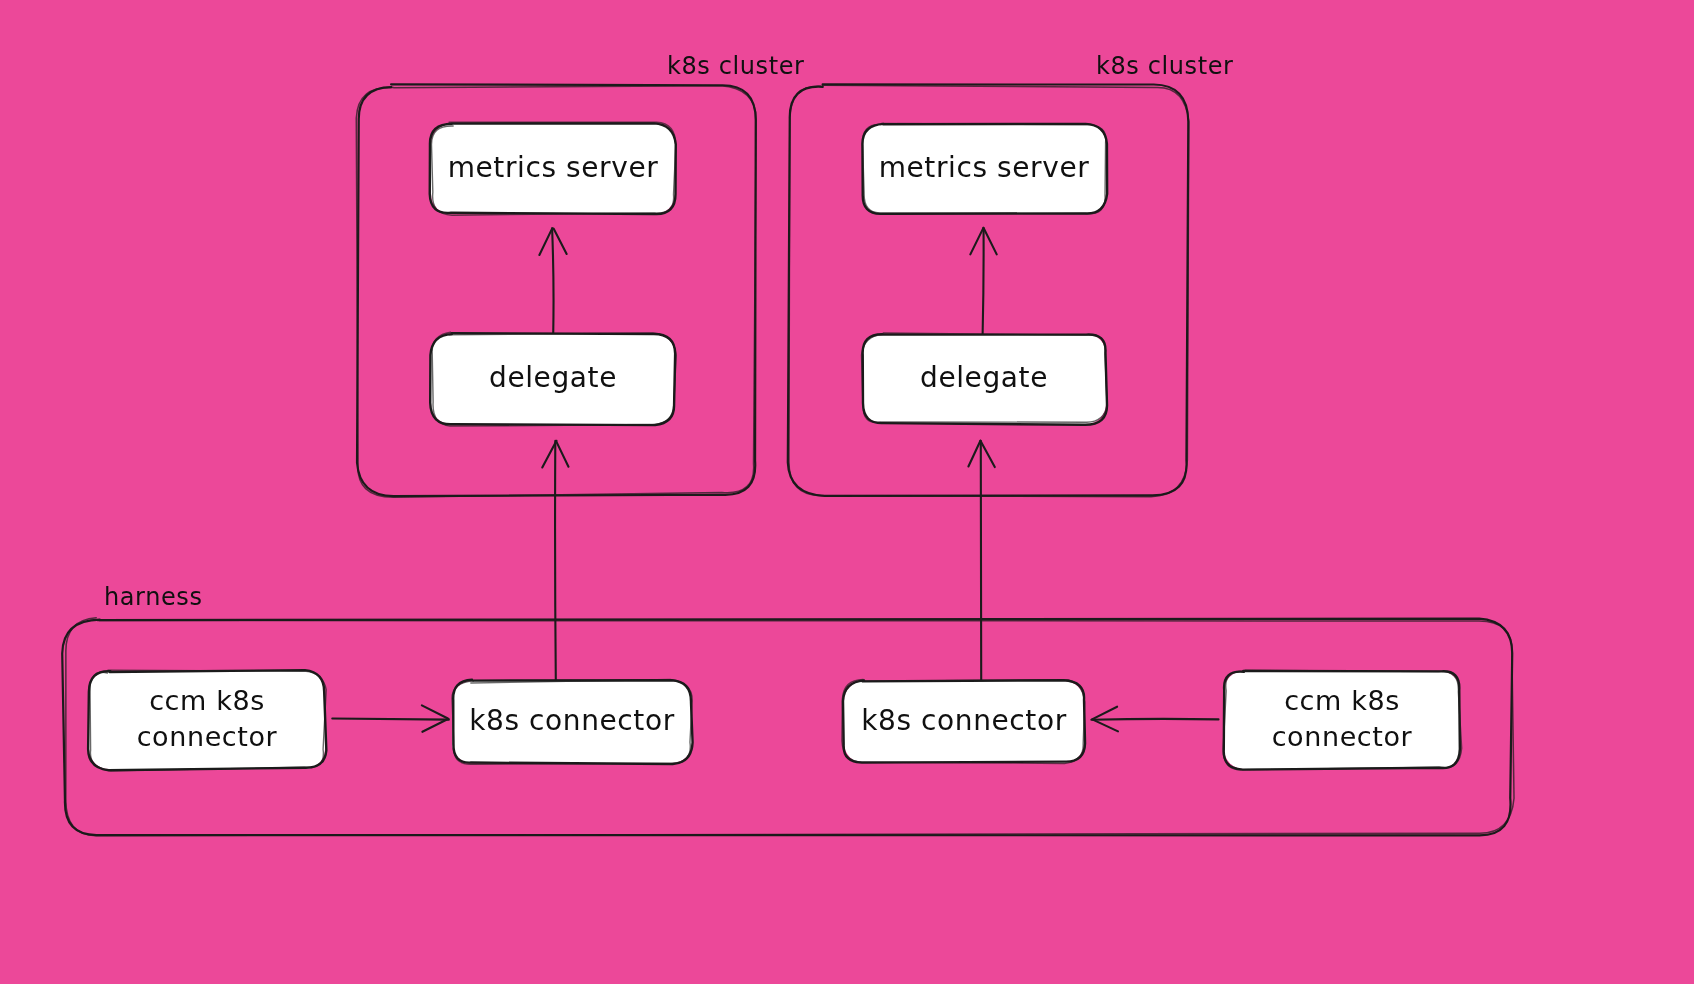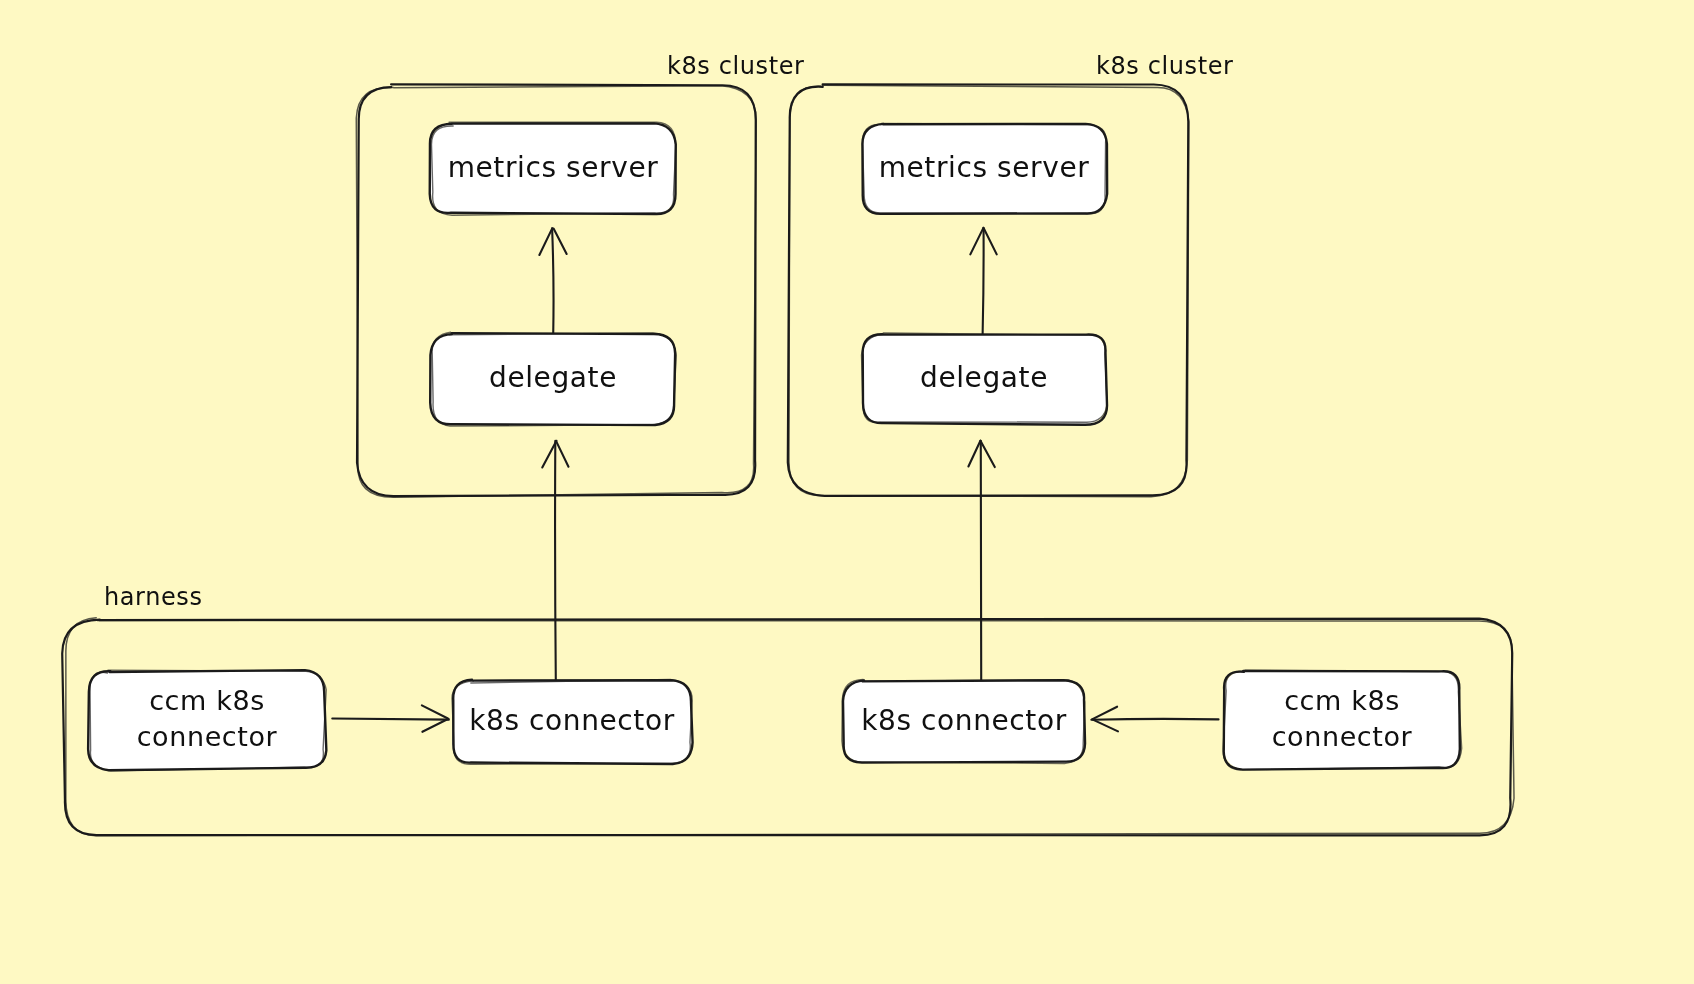--- a/index.html
+++ b/index.html
@@ -8,21 +8,21 @@
     padding: 0;
     background: #ffffff;
   }
   body {
     font-family: "DejaVu Sans", sans-serif;
   }
   #canvas {
     position: relative;
     width: 1694px;
     height: 984px;
-    background: #fef9c3;
+    background: #ec4899;
     overflow: hidden;
   }
   #diagram-svg {
     position: absolute;
     left: 0;
     top: 0;
     width: 1694px;
     height: 984px;
   }
   .sketch-stroke {

